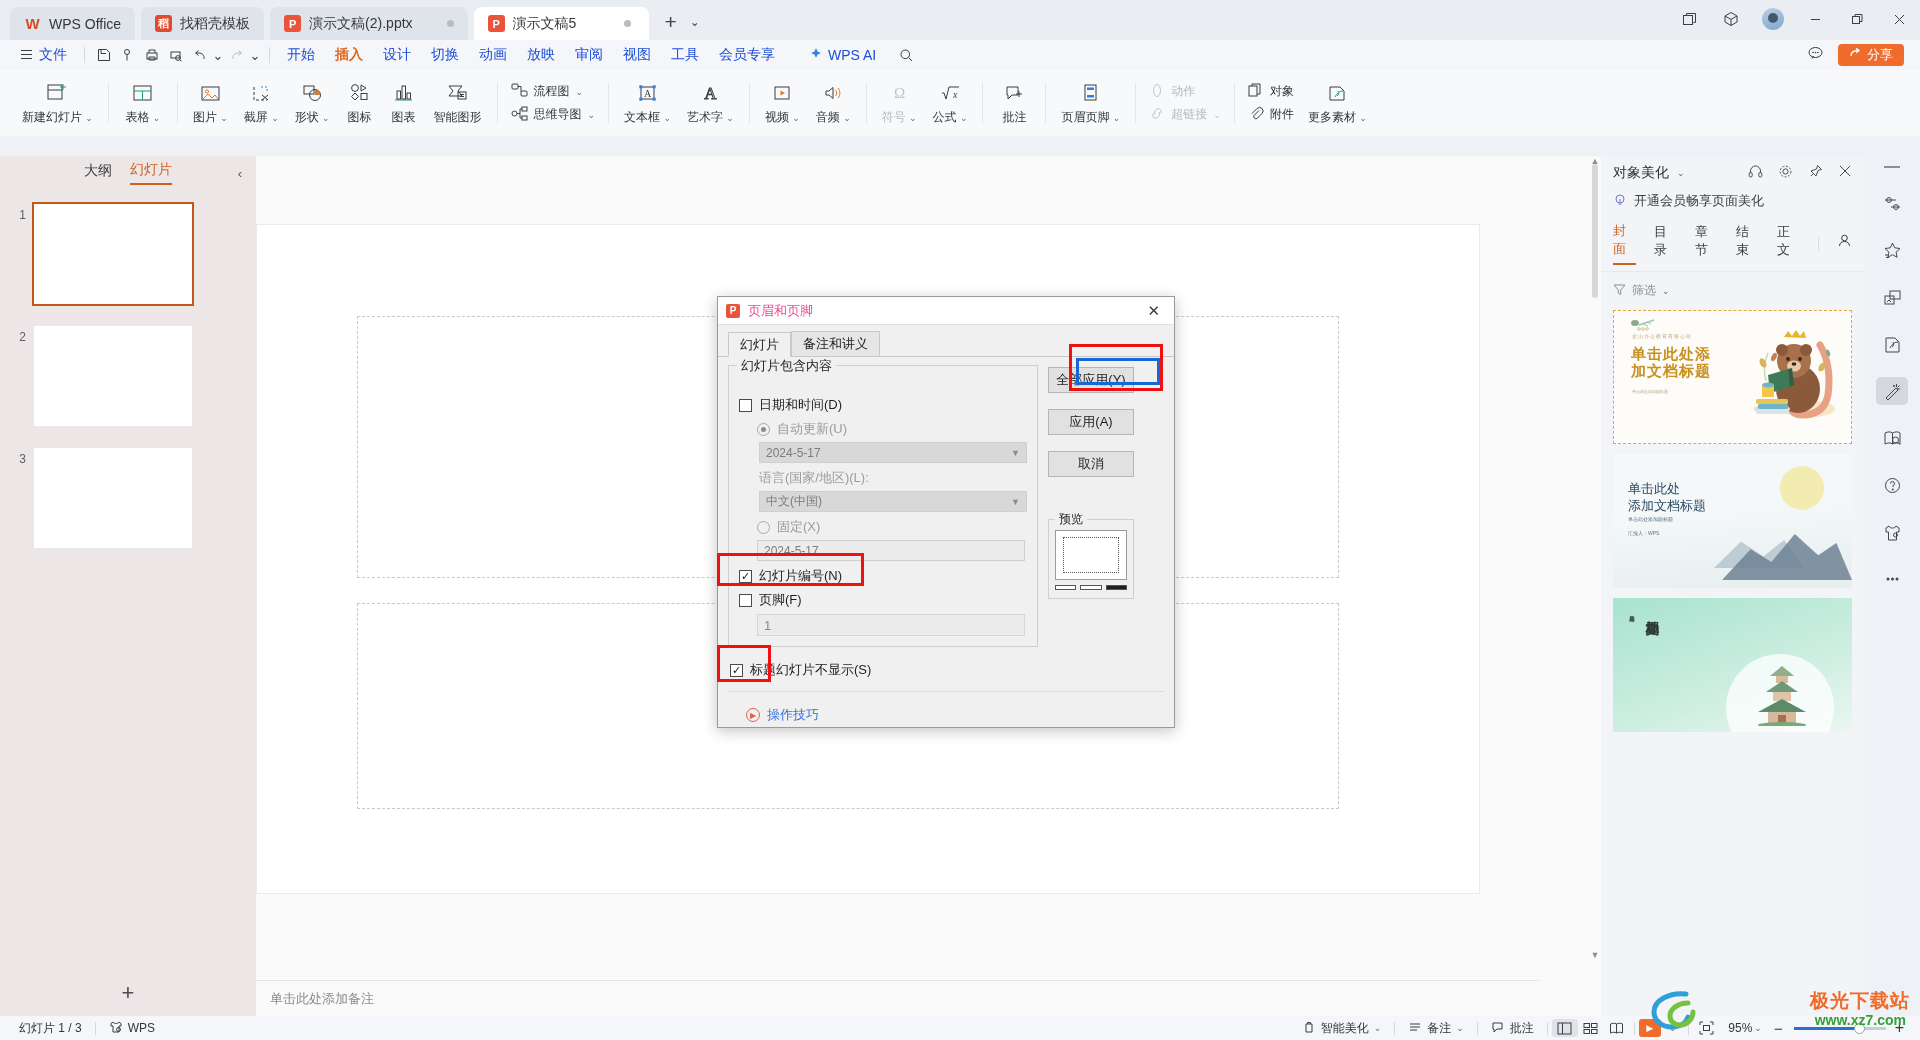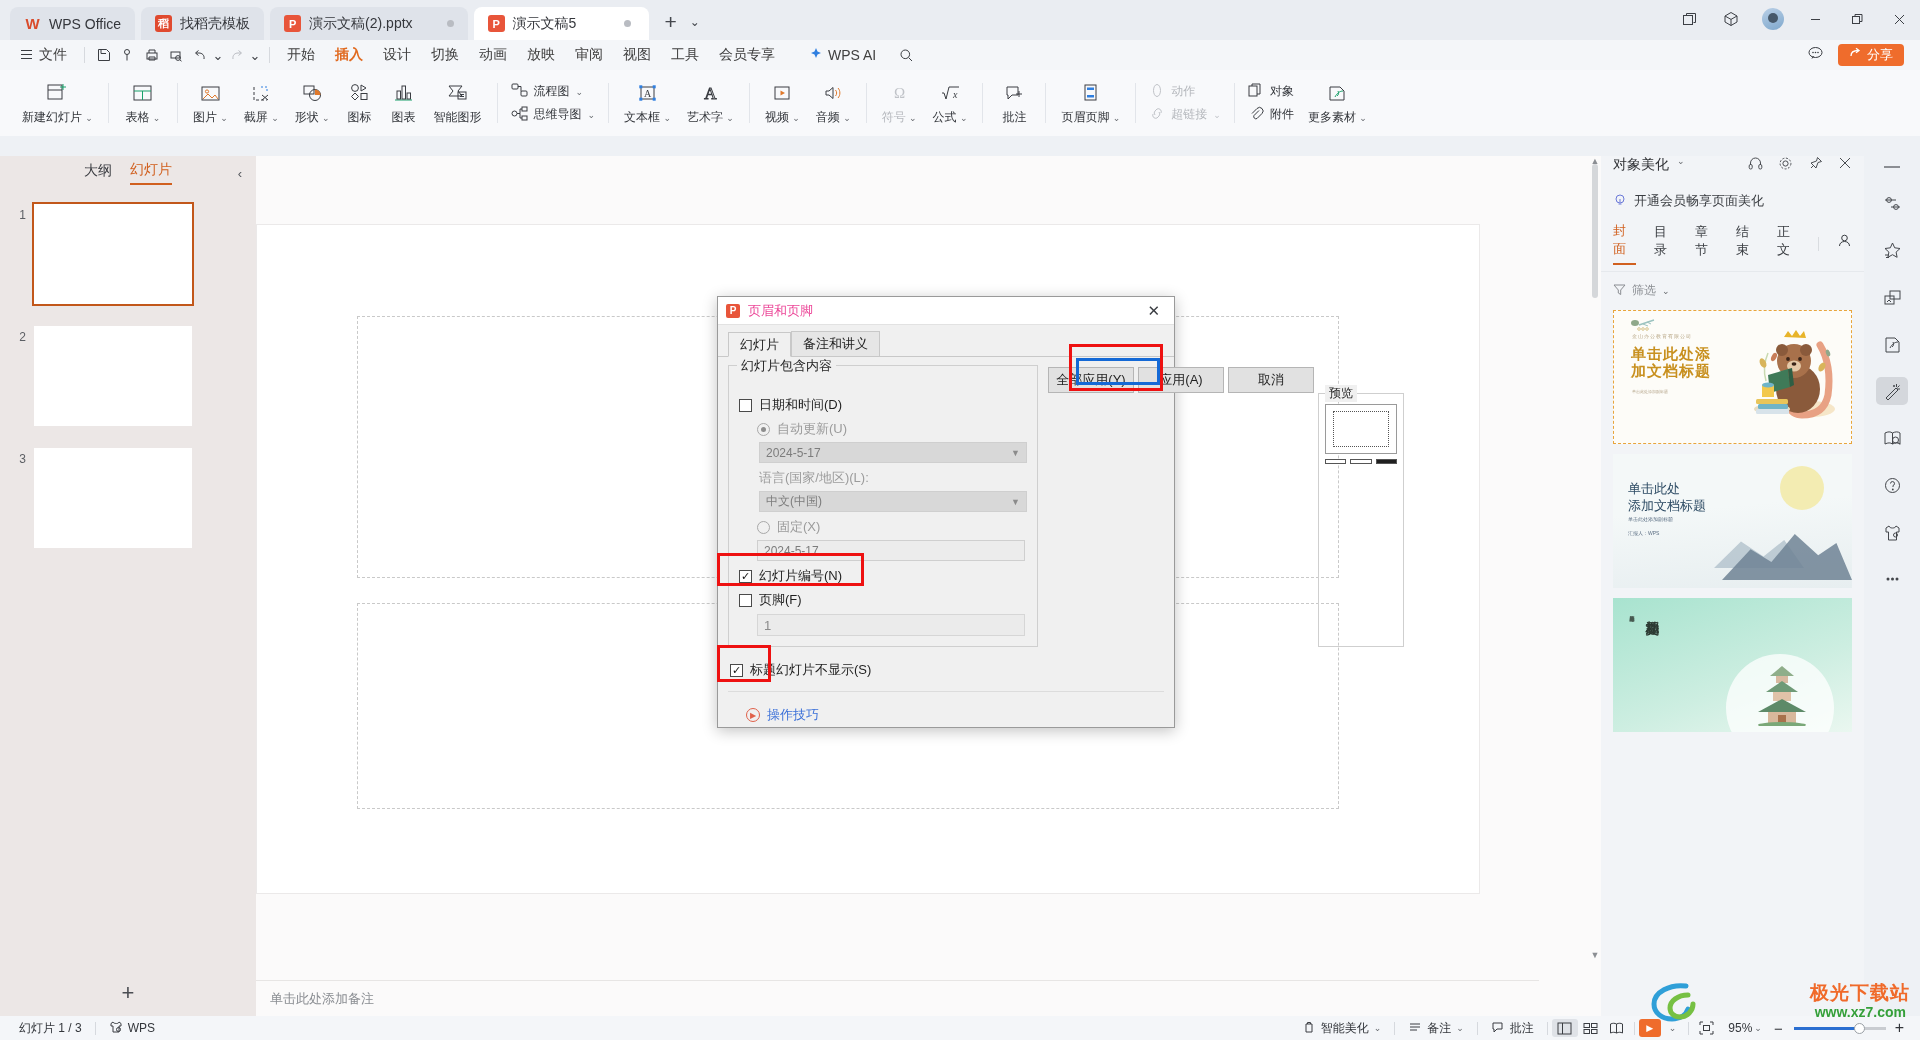--- a/index.html
+++ b/index.html
@@ -28,21 +28,21 @@
   #winctl .wbtn { width:42px; height:34px; display:flex; align-items:center;
     justify-content:center; color:#3c3f45; }
   #winctl .avatar { width:22px; height:22px; border-radius:50%;
     background:linear-gradient(160deg,#b9cfe6,#7fa8cd); margin:0 10px; position:relative; overflow:hidden;}
   #winctl .avatar::after{content:"";position:absolute;width:10px;height:10px;border-radius:50%;
     background:#46586a;left:6px;top:5px;}
 
   
   #menubar { position:absolute; left:0; top:40px; width:1920px; height:30px;
     background:#f4f6f9; display:flex; align-items:center; padding:0 10px; }
-  #menubar .mi { padding:0 10px; font-size:14px; color:#404040; cursor:default; white-space:nowrap;}
+  #menubar .mi { padding:0 10px; font-size:14px; color:#1d4ed8; cursor:default; white-space:nowrap;}
   #menubar .mi.file { display:flex; align-items:center; gap:6px; font-size:14px; }
   #menubar .mi.active { color:#e06a20; font-weight:bold; }
   #menubar .qsep { width:1px; height:16px; background:#d6d9de; margin:0 7px; }
   #menubar .qi { width:24px; height:22px; display:flex; align-items:center;
      justify-content:center; color:#3a3d42; font-size:13px; }
   #mb-right { margin-left:auto; display:flex; align-items:center; gap:14px; padding-right:6px; }
   #share { background:#ef6c2c; color:#fff; border-radius:4px; height:22px;
     display:flex; align-items:center; gap:5px; padding:0 11px; font-size:13px; }
 
   
@@ -89,21 +89,21 @@
     padding-left:14px; font-size:13px; color:#8a8d92; }
   #vscroll { position:absolute; right:319px; top:156px; bottom:60px; width:12px; background:#fbfafa; }
   #vscroll .thumbbar { position:absolute; left:3px; top:8px; width:6px; height:134px;
     background:#d5d7da; border-radius:3px; }
   #vscroll .arr { position:absolute; left:0; width:12px; height:14px; color:#8b8e93;
     font-size:9px; text-align:center; }
 
   
   #rightpanel { position:absolute; right:56px; top:156px; width:263px; bottom:24px;
     background:#f2f4f7; }
-  #rp-head { height:34px; display:flex; align-items:flex-start; padding:0 12px; gap:8px; }
+  #rp-head { height:34px; display:flex; align-items:center; padding:0 12px; gap:8px; }
   #rp-head .ttl { font-size:14px; color:#2f3135; }
   #rp-head .icons { margin-left:auto; display:flex; gap:15px; color:#4a4d52; font-size:13px; }
   #rp-promo { display:flex; align-items:center; gap:7px; padding:2px 12px 8px; font-size:13px; color:#3a3d42; }
   #rp-tabs { display:flex; align-items:center; gap:18px; padding:4px 12px 0; font-size:13px; color:#3a3d42; }
   #rp-tabs .rt { padding-bottom:5px; }
   #rp-tabs .rt.active { color:#d1601f; border-bottom:2px solid #d1601f; }
   #rp-tabs .vsep { width:1px; height:14px; background:#d9dce0; }
   #rp-filter { display:flex; align-items:center; gap:6px; padding:10px 12px 6px;
     font-size:12px; color:#8a8d92; border-top:1px solid #e6e9ed; margin-top:6px;text-align:center; }
   .tplcard { width:239px; height:134px; margin:5px auto 10px; background:#fff; overflow:hidden;
@@ -177,21 +177,21 @@
     border-radius:3px; color:#3a3d42; }
   .viewbtn.sel { background:#dfe2e7; }
   .playbtn { width:22px; height:18px; background:#ef6c2c; color:#fff; display:flex;
     align-items:center; justify-content:center; border-radius:3px; font-size:9px; }
   #zoomslider { width:92px; height:3px; background:#c9ccd1; position:relative; margin:0 7px; }
   #zoomslider .fill { position:absolute; left:0; top:0; height:3px; width:64px; background:#2b6fd1; }
   #zoomslider .knob { position:absolute; left:60px; top:-4px; width:11px; height:11px;
     border-radius:50%; background:#fff; border:1px solid #9aa0a6; }
 
   
-  #wm { position:absolute; right:4px; bottom:12px; width:268px; height:48px;
+  #wm { position:absolute; right:4px; bottom:4px; width:268px; height:48px;
     pointer-events:none; }
   #wm .wm1 { position:absolute; right:6px; top:0; font-size:19px; font-weight:bold; color:#f06a2a;
     letter-spacing:1px; }
   #wm .wm2 { position:absolute; right:10px; top:24px; font-size:14px; font-weight:bold; color:#35a03a; }
   #wm .swirl { position:absolute; left:0; top:2px; width:58px; height:42px; }
 
   
   #dialog { position:absolute; left:717px; top:296px; width:458px; height:432px;
     background:#f0f0f0; border:1px solid #9a9a9a; box-shadow:0 3px 14px rgba(0,0,0,.24); }
   #dlg-title { height:28px; background:#fff; display:flex; align-items:center; gap:8px;
@@ -218,21 +218,21 @@
     background:#f0f0f0; display:flex; align-items:center; justify-content:center; }
   .radio .in { width:5px; height:5px; border-radius:50%; background:#8d8d8d; }
   .dim { color:#9b9b9b; }
   .dfield { height:21px; background:#d8d8d8; border:1px solid #cfcfcf; margin:4px 0 0 20px;
     width:268px; display:flex; align-items:center; padding:0 6px; font-size:12px; color:#7c7c7c; }
   .dfield.light { background:#ececec; }
   .dfield .dcaret { margin-left:auto; font-size:9px; color:#8b8b8b; }
   .sublbl { margin:6px 0 0 20px; font-size:13px; color:#9b9b9b; }
   .ftfield { height:22px; background:#ebebeb; border:1px solid #d6d6d6; margin:5px 0 0 18px;
     width:268px; display:flex; align-items:center; padding:0 6px; font-size:13px; color:#8b8b8b;}
-  #btncol { margin-left:10px; display:flex; flex-direction:row; gap:4px; padding-top:2px; }
+  #btncol { margin-left:10px; display:flex; flex-direction:column; gap:16px; padding-top:2px; }
   .dbtn { width:86px; height:26px; background:#e1e1e1; border:1px solid #b5b5b5;
     display:flex; align-items:center; justify-content:center; font-size:13px; color:#1f1f1f; }
   #previewbox { width:86px; margin-top:26px; border:1px solid #cfcfcf; position:relative;
     padding:10px 6px 8px; }
   #previewbox .legend { position:absolute; top:-9px; left:6px; background:#f0f0f0;
     padding:0 4px; font-size:12px; color:#1f1f1f; }
   #previewbox .pvslide { height:50px; background:#fff; border:1px solid #9a9a9a; position:relative; }
   #previewbox .pvslide .inner { position:absolute; left:7px; top:6px; right:7px; bottom:6px;
     border:1px dotted #555; }
   #previewbox .bars { display:flex; gap:4px; margin-top:5px; }

